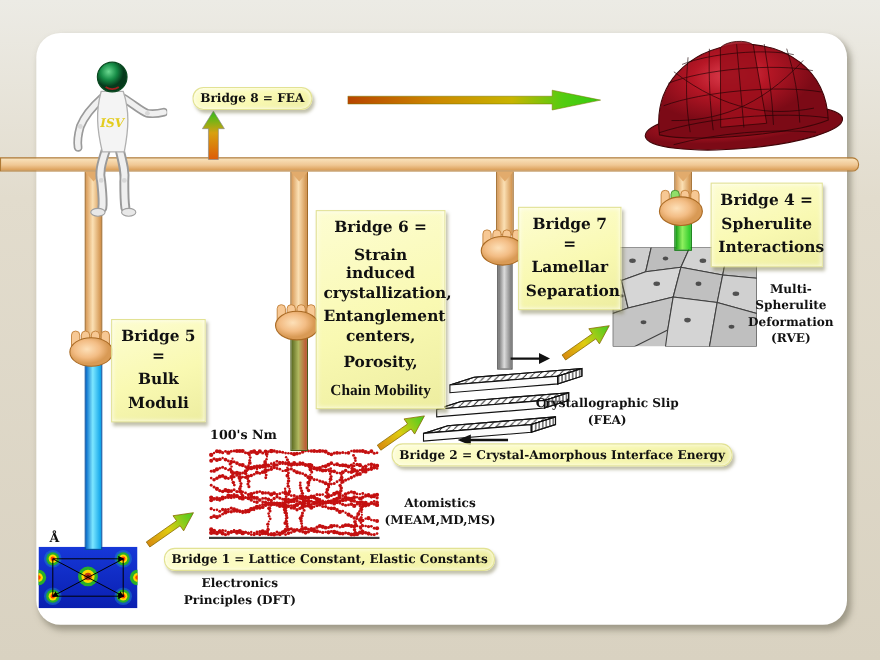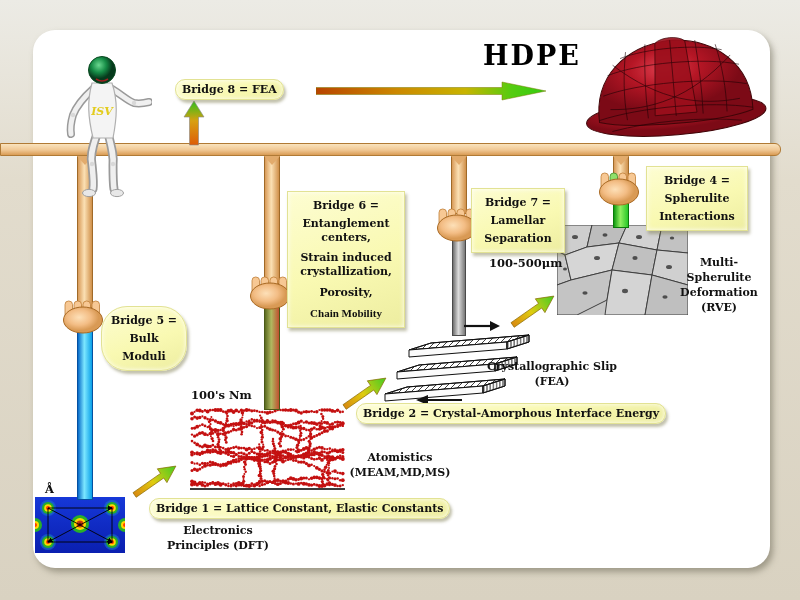--- a/index.html
+++ b/index.html
@@ -25,21 +25,21 @@
         border:1px solid #4a5a18;box-sizing:border-box;z-index:3;}
   .pillar-gray{width:14px;background:linear-gradient(90deg,#6e6e6e 0%,#dcdcdc 45%,#787878 100%);
         border:1px solid #4a4a4a;box-sizing:border-box;z-index:3;}
   .pillar-green{width:16px;background:linear-gradient(90deg,#0f9a10 0%,#90f060 45%,#28c828 100%);
         border:1px solid #0a7a0a;box-sizing:border-box;z-index:3;}
   
   .ybox{background:linear-gradient(160deg,#fdfdd2 0%,#f9f9b2 55%,#ededa0 100%);
         border:1px solid #e2e294;box-shadow:2px 3px 3px rgba(120,118,70,.45),inset 0 0 5px rgba(255,255,255,.9);
         color:#111;font-weight:bold;font-size:11px;text-align:center;padding:3px 6px;z-index:7;}
   .nowrap{white-space:nowrap;width:max-content;border-radius:10px;}
-  .multi{font-size:11px;line-height:1.25;}
+  .multi{font-size:14px;line-height:1.25;}
   .multi div{margin:4px 0;}
   .cap{font-weight:bold;font-size:11px;color:#111;text-align:center;line-height:1.35;z-index:6;}
   .scale-lbl{font-weight:bold;font-size:11.5px;color:#111;z-index:6;}
   .hdpe{left:483px;top:40px;font-size:27px;font-weight:bold;letter-spacing:2px;color:#000;z-index:7;}
   svg{display:block;}
   .z2{z-index:2;}.z5{z-index:5;}.z6{z-index:6;}.z7{z-index:7;}
   .ne-arrow{transform:rotate(-35deg);transform-origin:50% 50%;}
   .polymer-frame{border-bottom:2px solid #3c3c3c;}
 </style>
 </head>
@@ -126,21 +126,20 @@
     <circle cx="17" cy="62" r="2.2" fill="#d8d8d8"></circle>
       <circle cx="78" cy="50" r="2.2" fill="#d8d8d8"></circle>
     <circle cx="36" cy="111" r="2.2" fill="#d8d8d8"></circle>
       <circle cx="57" cy="111" r="2.2" fill="#d8d8d8"></circle>
 
     <circle cx="46" cy="17" r="13.5" fill="url(#headG)" stroke="#0a4a20"></circle>
     <path d="M40,26 Q46,30 52,26" fill="none" stroke="#a02020" stroke-width="1.6"></path>
     <text x="46" y="62" text-anchor="middle" font-size="11" font-weight="bold" font-style="italic" fill="#e3cc1e" font-family="DejaVu Serif, serif">ISV</text>
   </svg>
 
-  <div class="abs hdpe">HDPE</div>
   <svg class="abs z5" style="left:578px;top:30px;" width="192" height="110" viewBox="0 0 190 110">
     <defs>
         <radialGradient id="hatG" cx="45%" cy="33%">
           <stop offset="0%" stop-color="#e04050"></stop>
           <stop offset="45%" stop-color="#b51625"></stop>
           <stop offset="100%" stop-color="#7c0a16"></stop>
         </radialGradient>
       </defs>
     <g transform="rotate(-5 95 60)">
       <ellipse cx="95" cy="86" rx="90" ry="19" fill="url(#hatG)" stroke="#400508"></ellipse>
@@ -180,29 +179,29 @@
           <stop offset="35%" stop-color="#cc8800"></stop>
           <stop offset="65%" stop-color="#c8b400"></stop>
           <stop offset="85%" stop-color="#55cc10"></stop>
           <stop offset="100%" stop-color="#33cc11"></stop>
         </linearGradient>
       </defs>
     <path d="M0,6.5 L186,6.5 L186,1 L230,10 L186,19 L186,13.5 L0,13.5 Z" fill="url(#longG)" stroke="#7a7a00" stroke-width=".5"></path>
   </svg>
 
   <div class="abs ybox nowrap" style="left:175px;top:79px;">Bridge 8 = FEA</div>
-  <div class="abs ybox multi" style="left:101px;top:306px;width:72px;border-radius:26px;">
+  <div class="abs ybox multi" style="left:101px;top:290px;width:72px;">
     <div>Bridge 5 =</div>
     <div>Bulk</div>
     <div>Moduli</div>
   </div>
   <div class="abs ybox multi" style="left:287px;top:191px;width:104px;">
     <div>Bridge 6 =</div>
+    <div style="margin-top:7px;">Strain induced crystallization,</div>
     <div>Entanglement centers,</div>
-    <div style="margin-top:7px;">Strain induced crystallization,</div>
     <div style="margin-top:7px;">Porosity,</div>
     <div style="margin-top:7px;font-family:Liberation Serif, serif;">Chain Mobility</div>
   </div>
   <div class="abs ybox multi" style="left:471px;top:188px;width:80px;">
     <div>Bridge 7 =</div>
     <div>Lamellar</div>
     <div>Separation</div>
   </div>
   <div class="abs ybox multi" style="left:646px;top:166px;width:88px;">
     <div>Bridge 4 =</div>

